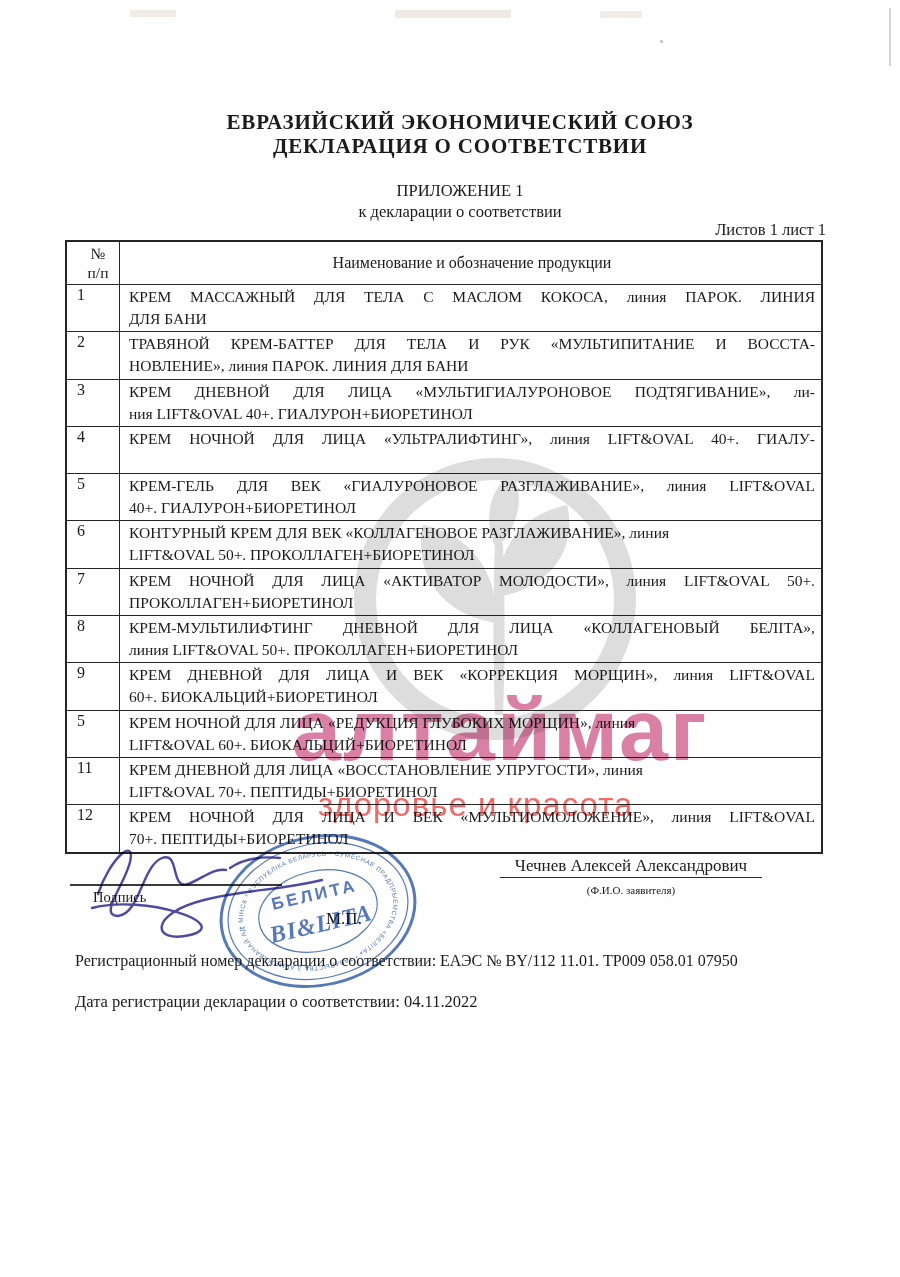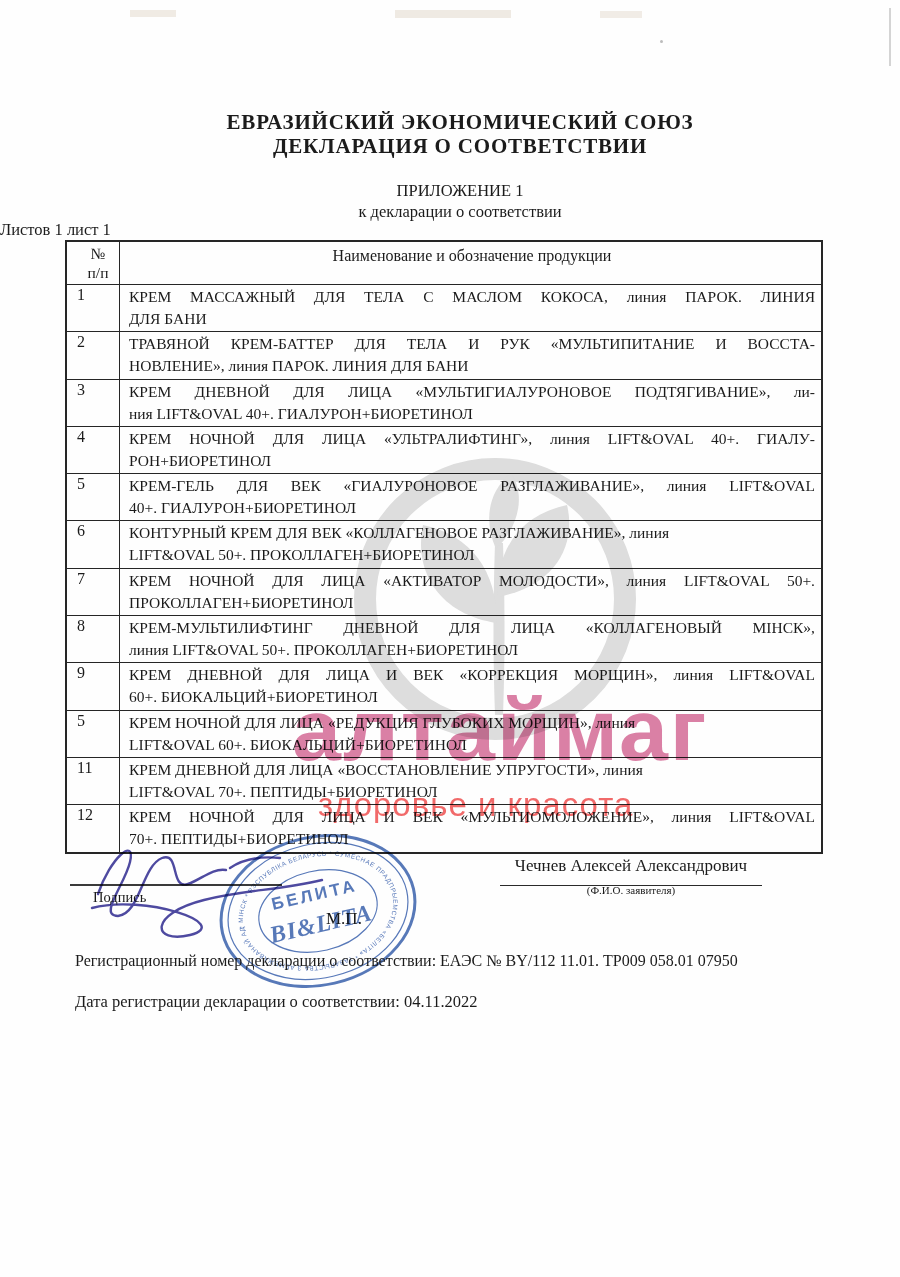--- a/index.html
+++ b/index.html
@@ -6,38 +6,38 @@
   body{background:#ffffff;}
   .page{
     position:relative;width:900px;height:1277px;background:#fefefe;
     font-family:"Liberation Serif","DejaVu Serif",serif;color:#1b1b1b;overflow:hidden;
   }
   
   .titles{position:absolute;top:110px;left:0;width:920px;text-align:center;
           font-weight:bold;font-size:21px;line-height:24px;letter-spacing:0.8px;}
   .annex{position:absolute;top:180px;left:0;width:920px;text-align:center;
          font-size:16.5px;line-height:21px;}
-  .sheets{position:absolute;top:220px;left:0;width:826px;font-size:16.5px;}
+  .sheets{position:absolute;top:220px;left:0;width:826px;text-align:right;font-size:16.5px;}
   
   .doc-table{position:absolute;top:240px;left:65px;width:758px;border:2px solid #262626;box-sizing:border-box;}
   .thead{display:flex;height:42px;}
   .thead .cell-num{width:53px;border-right:1.6px solid #262626;box-sizing:border-box;
                    text-align:center;font-size:15.5px;line-height:19px;padding-top:2px;}
-  .thead .cell-name{flex:1;text-align:center;font-size:16px;padding-top:3px;}
+  .thead .cell-name{flex:1;text-align:center;font-size:16px;padding-top:10px;}
   .trow{display:flex;height:46.3px;border-top:1.6px solid #262626;overflow:hidden;}
   .cell-num{width:53px;border-right:1.6px solid #262626;box-sizing:border-box;
             font-size:16px;padding:1px 0 0 10px;}
   .cell-name{flex:1;padding:1px 6px 0 9px;font-size:15.5px;line-height:22px;white-space:nowrap;}
   .cell-name .j{white-space:normal;text-align:justify;text-align-last:justify;text-justify:inter-word;}
   
   .sig-line{position:absolute;top:884px;left:70px;width:212px;height:1.8px;background:#3a3a3a;}
   .sig-label{position:absolute;top:889px;left:93px;font-size:14.5px;}
   .mp-label{position:absolute;top:909px;left:326px;font-size:17px;}
   .applicant{position:absolute;top:856px;left:500px;width:262px;text-align:center;
-             font-size:17px;border-bottom:1.6px solid #2a2a2a;padding-bottom:9px;}
+             font-size:17px;border-bottom:1.6px solid #2a2a2a;padding-bottom:1px;}
   .applicant-caption{position:absolute;top:884px;left:500px;width:262px;text-align:center;font-size:11px;}
   .footer-line1{position:absolute;top:952px;left:75px;font-size:16px;}
   .footer-line2{position:absolute;top:992px;left:75px;font-size:16.5px;}
   
   .wm{position:absolute;mix-blend-mode:multiply;pointer-events:none;}
   .wm-logo{top:447px;left:345px;opacity:0.30;}
   .wm-brand{top:686px;left:292px;font-family:"Liberation Sans","DejaVu Sans",sans-serif;
             font-weight:bold;font-size:88px;line-height:88px;color:#be185d;opacity:0.55;letter-spacing:2px;}
   .wm-tagline{top:786px;left:318px;font-family:"Liberation Sans","DejaVu Sans",sans-serif;
               font-size:33px;color:#ef4444;opacity:0.8;letter-spacing:1px;}
@@ -102,21 +102,20 @@
       <div class="cell-name">
         <div class="l1 j">КРЕМ ДНЕВНОЙ ДЛЯ ЛИЦА «МУЛЬТИГИАЛУРОНОВОЕ ПОДТЯГИВАНИЕ», ли-</div>
         <div class="l2">ния LIFT&amp;OVAL 40+. ГИАЛУРОН+БИОРЕТИНОЛ</div>
       </div>
     </div>
 
     <div class="trow">
       <div class="cell-num">4</div>
       <div class="cell-name">
         <div class="l1 j">КРЕМ НОЧНОЙ ДЛЯ ЛИЦА «УЛЬТРАЛИФТИНГ», линия LIFT&amp;OVAL 40+. ГИАЛУ-</div>
-        <div class="l2">РОН+БИОРЕТИНОЛ</div>
       </div>
     </div>
 
     <div class="trow">
       <div class="cell-num">5</div>
       <div class="cell-name">
         <div class="l1 j">КРЕМ-ГЕЛЬ ДЛЯ ВЕК «ГИАЛУРОНОВОЕ РАЗГЛАЖИВАНИЕ», линия LIFT&amp;OVAL</div>
         <div class="l2">40+. ГИАЛУРОН+БИОРЕТИНОЛ</div>
       </div>
     </div>
@@ -133,21 +132,21 @@
       <div class="cell-num">7</div>
       <div class="cell-name">
         <div class="l1 j">КРЕМ НОЧНОЙ ДЛЯ ЛИЦА «АКТИВАТОР МОЛОДОСТИ», линия LIFT&amp;OVAL 50+.</div>
         <div class="l2">ПРОКОЛЛАГЕН+БИОРЕТИНОЛ</div>
       </div>
     </div>
 
     <div class="trow">
       <div class="cell-num">8</div>
       <div class="cell-name">
-        <div class="l1 j">КРЕМ-МУЛЬТИЛИФТИНГ ДНЕВНОЙ ДЛЯ ЛИЦА «КОЛЛАГЕНОВЫЙ МІНСК»,</div>
+        <div class="l1 j">КРЕМ-МУЛЬТИЛИФТИНГ ДНЕВНОЙ ДЛЯ ЛИЦА «КОЛЛАГЕНОВЫЙ БЕЛІТА»,</div>
         <div class="l2">линия LIFT&amp;OVAL 50+. ПРОКОЛЛАГЕН+БИОРЕТИНОЛ</div>
       </div>
     </div>
 
     <div class="trow">
       <div class="cell-num">9</div>
       <div class="cell-name">
         <div class="l1 j">КРЕМ ДНЕВНОЙ ДЛЯ ЛИЦА И ВЕК «КОРРЕКЦИЯ МОРЩИН», линия LIFT&amp;OVAL</div>
         <div class="l2">60+. БИОКАЛЬЦИЙ+БИОРЕТИНОЛ</div>
       </div>

